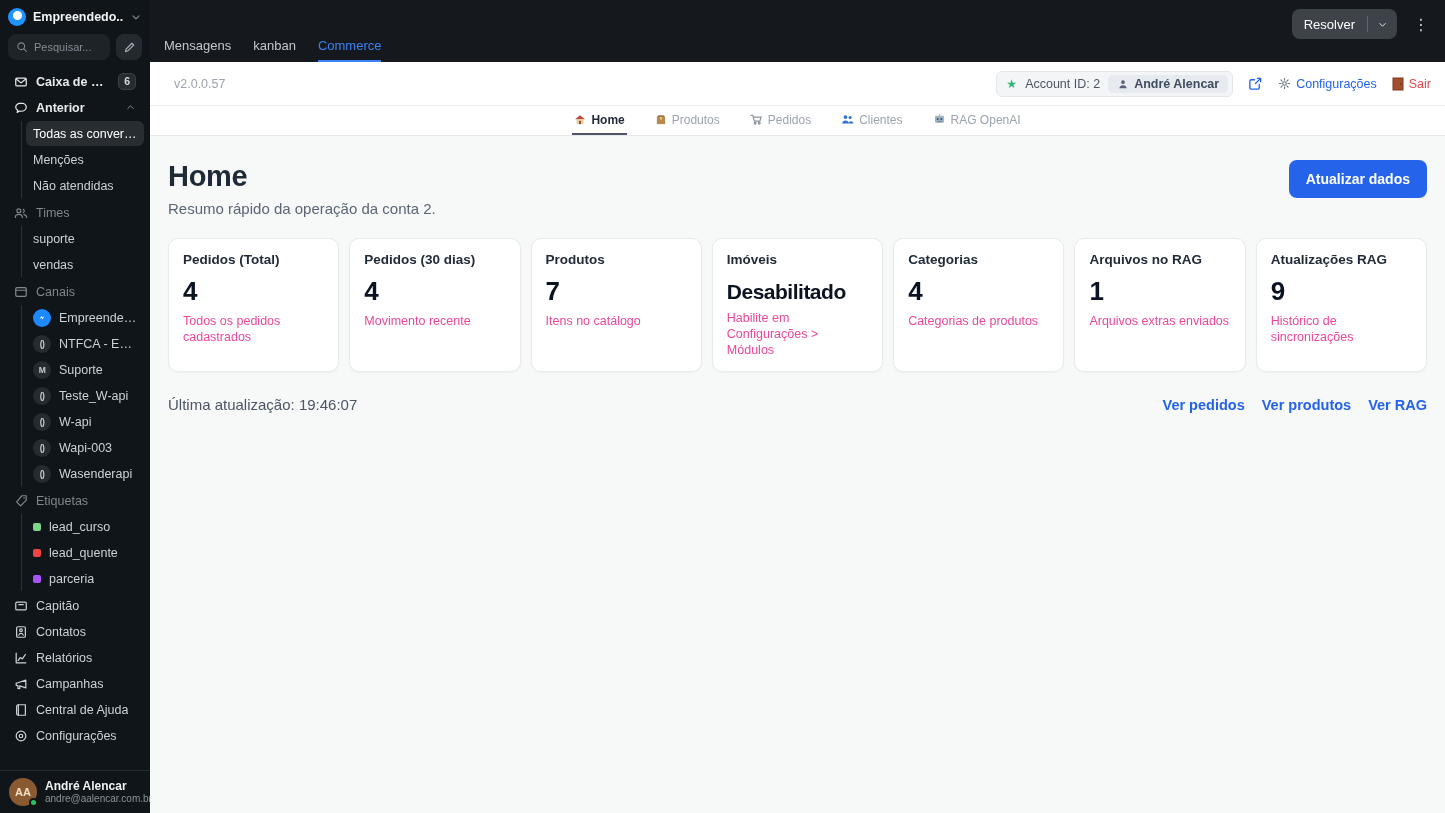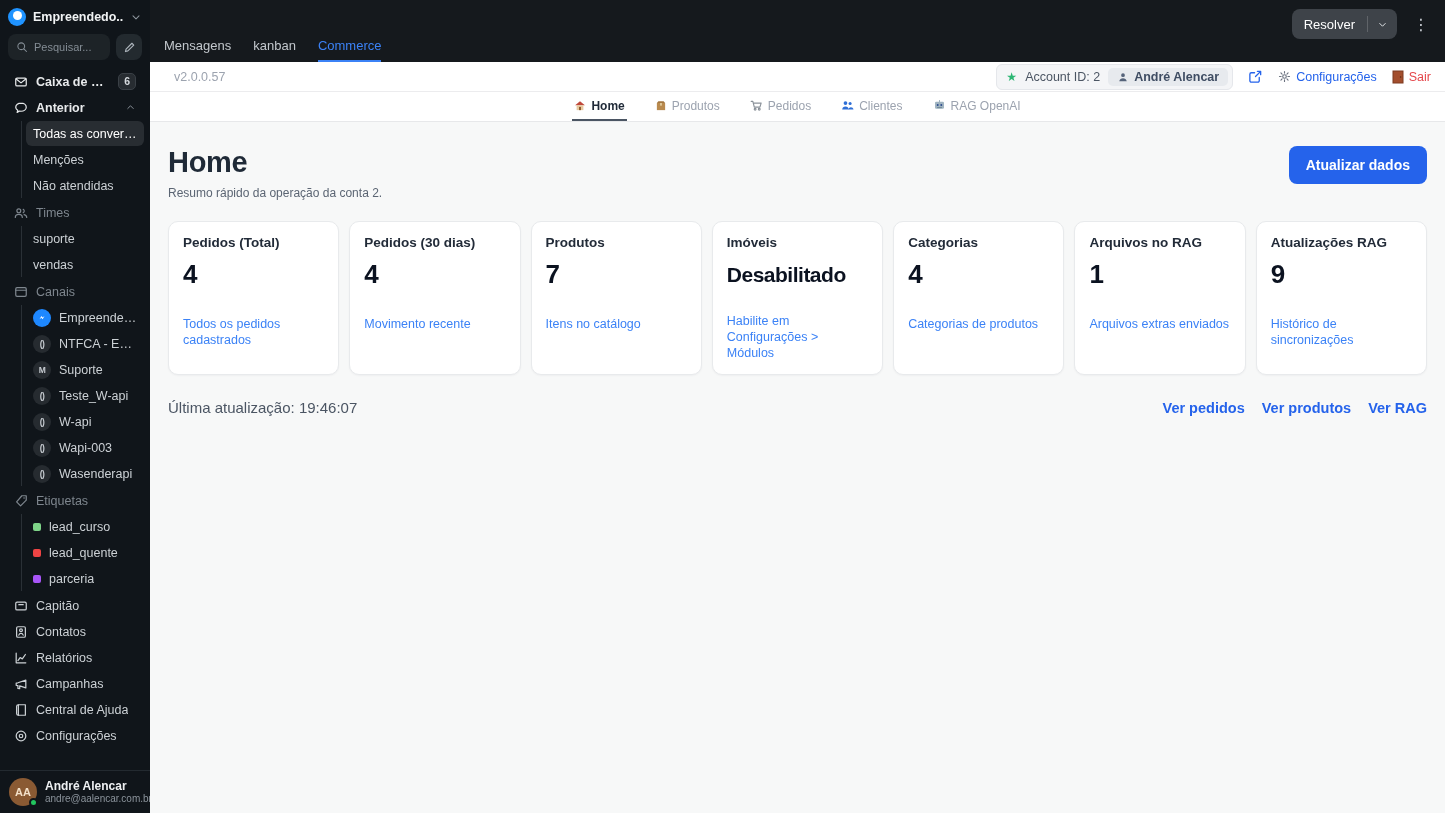--- a/index.html
+++ b/index.html
@@ -53,45 +53,45 @@
   .tb-tab.active{color:#3b82f6;border-color:#3b82f6}
   .tb-right{position:absolute;right:12px;top:9px;display:flex;align-items:center;gap:12px}
   .resolve-btn{display:flex;align-items:center;height:30px;background:#3e4349;border:none;border-radius:8px;color:#fff;cursor:pointer;font-family:inherit}
   .resolve-btn .rlbl{font-size:13px;padding:0 12px}
   .resolve-btn .rdiv{width:1px;height:16px;background:rgba(255,255,255,.18)}
   .resolve-btn .rchev{padding:0 9px;color:#e5e8ea;display:flex}
   .kebab{font-size:16px;color:#c6cbd0;cursor:pointer;padding:2px 4px}
 
   
   .commerce{flex:1;display:flex;flex-direction:column;min-height:0;background:#f7f8f8}
-  .cm-bar{height:30px;background:#fff;border-bottom:1px solid #ececee;display:flex;align-items:center;justify-content:space-between;padding:0 14px;flex:none}
+  .cm-bar{height:44px;background:#fff;border-bottom:1px solid #ececee;display:flex;align-items:center;justify-content:space-between;padding:0 14px;flex:none}
   .cm-version{font-size:12.5px;color:#9ca3af;padding-left:10px}
   .cm-bar-right{display:flex;align-items:center;gap:15px}
   .acct-pill{display:flex;align-items:center;gap:8px;background:#f4f5f7;border:1px solid #e5e7eb;border-radius:6px;padding:3px 4px 3px 9px;font-size:12.5px;color:#4b5563}
   .acct-pill .star{color:#2bb673;font-size:12px}
   .user-chip{display:flex;align-items:center;gap:5px;background:#e7eaee;border-radius:5px;padding:2px 9px;font-weight:bold;color:#3f4d63;cursor:pointer}
   .extlink{color:#2563eb;display:flex;cursor:pointer}
   .cfg{display:flex;align-items:center;gap:5px;font-size:12.5px;color:#2563eb;cursor:pointer}
   .cfg svg{color:#6b7280}
   .sair{display:flex;align-items:center;gap:5px;font-size:12.5px;color:#e5484d;cursor:pointer}
   .cm-tabs{height:30px;background:#fff;border-bottom:1px solid #e7e8ea;display:flex;justify-content:center;gap:26px;flex:none}
   .cm-tab{display:flex;align-items:center;gap:5px;font-size:12px;color:#9ca3af;border-bottom:2px solid transparent;cursor:pointer;padding:0 2px}
   .cm-tab.active{color:#1f2937;border-color:#4b5563;font-weight:bold}
   .cm-body{flex:1;padding:16px 18px 0 18px;overflow:hidden}
   .cm-head{display:flex;justify-content:space-between;align-items:flex-start;margin-top:8px}
   .cm-title{font-size:29px;font-weight:bold;color:#1f2a37;letter-spacing:-.3px}
-  .cm-sub{font-size:12px;color:#5b6573;margin-top:7px}
+  .cm-sub{font-size:15px;color:#5b6573;margin-top:7px}
   .refresh-btn{background:#2563eb;color:#fff;border:none;border-radius:8px;font-size:14px;font-weight:bold;padding:11px 17px;cursor:pointer;font-family:inherit}
   .cards{display:grid;grid-template-columns:repeat(7,1fr);gap:10px;margin-top:21px}
   .card{background:#fff;border:1px solid #e8eaec;border-radius:10px;padding:13px 14px;box-shadow:0 1px 2px rgba(16,24,40,.04);min-height:114px;cursor:default}
   .card.short{min-height:98px}
   .card-title{font-size:13.5px;font-weight:bold;color:#222b38}
   .card-value{font-size:26px;font-weight:bold;color:#0b1220;margin-top:9px;letter-spacing:-.5px}
   .card-value.tight{font-size:21px;margin-top:13px}
-  .card-cap{font-size:12.5px;color:#3b82f6;margin-top:26px;line-height:16px}
+  .card-cap{font-size:12.5px;color:#ec4899;margin-top:6px;line-height:16px}
   .cm-foot{display:flex;justify-content:space-between;align-items:center;margin-top:24px}
   .last-upd{font-size:15px;color:#4b5563}
   .foot-links{display:flex;gap:17px}
   .foot-links a{font-size:14.5px;font-weight:bold;color:#2563eb;text-decoration:none;cursor:pointer}
 </style>
 </head>
 <body>
 
 <div class="app">
 

